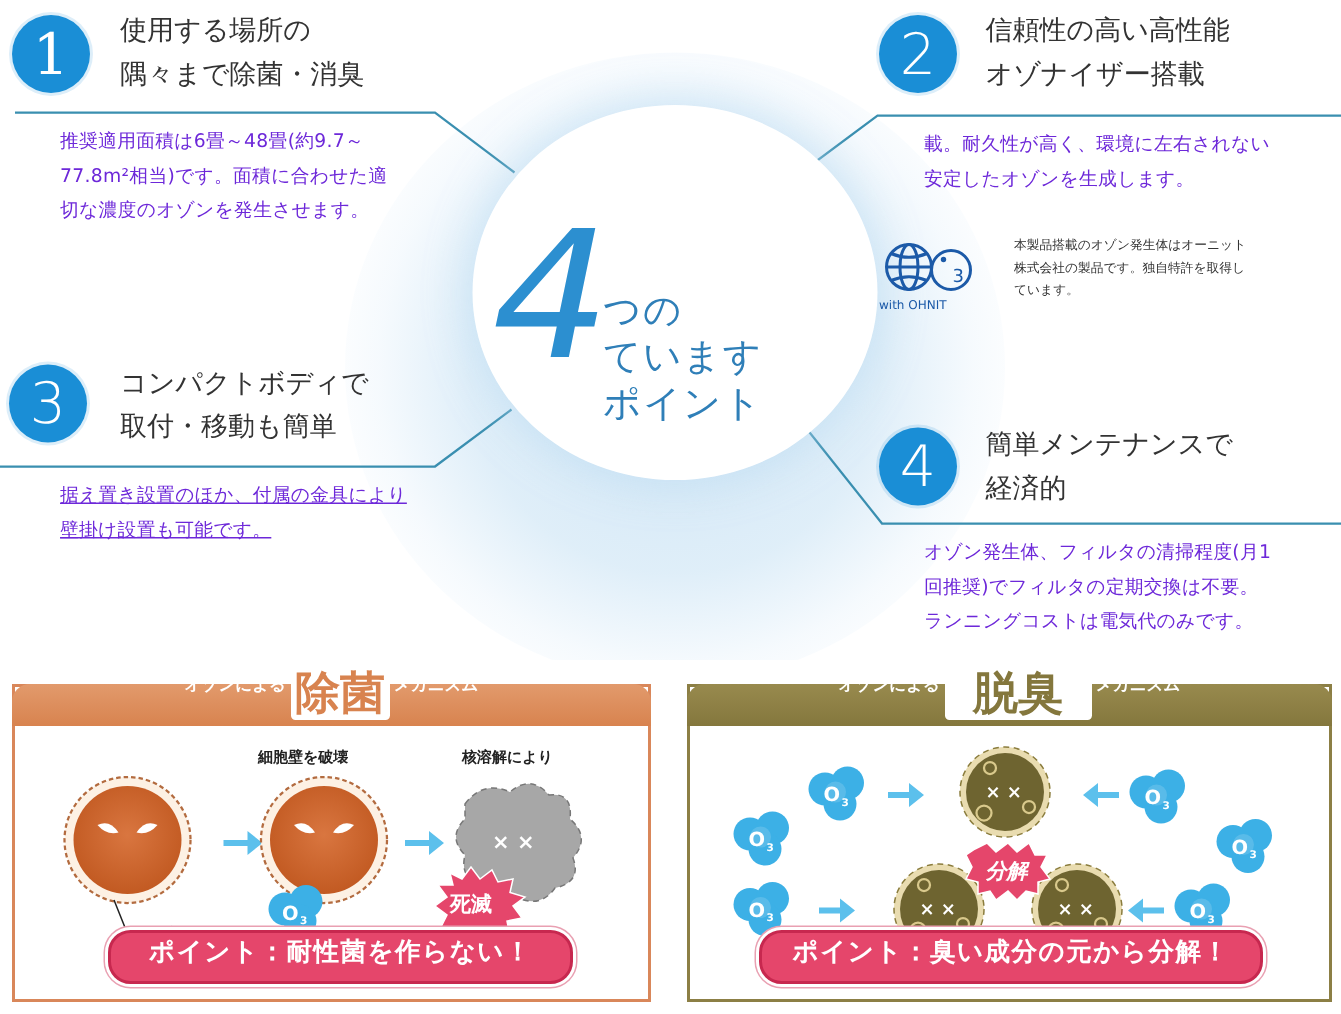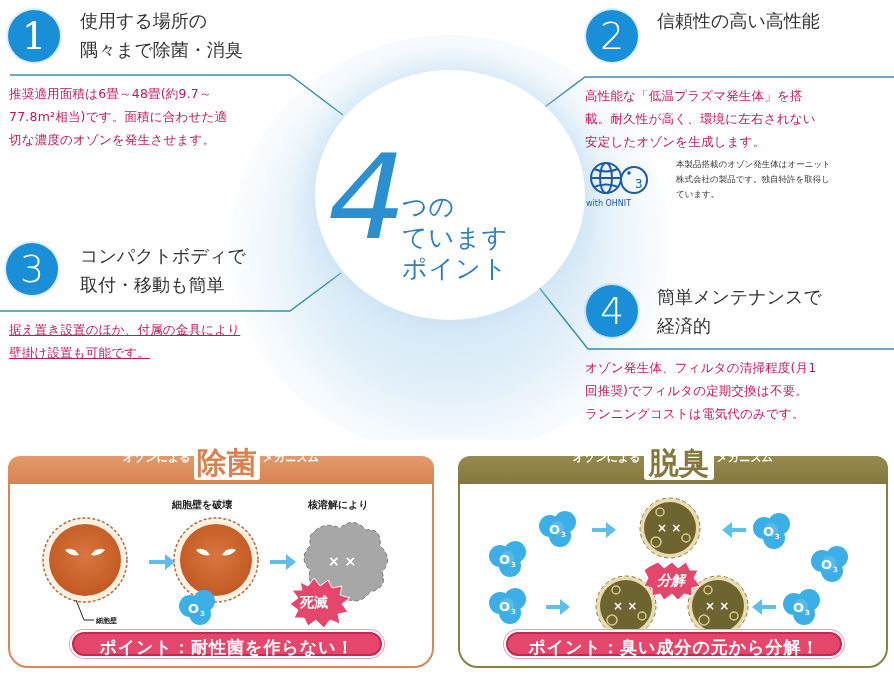--- a/index.html
+++ b/index.html
@@ -15,40 +15,40 @@
     color: #2c8fd0; font-style: italic; font-weight: 300; transform: scaleX(1.05); }
   .center-text { position: absolute; left: 402px; top: 148px; font-size: 25px; line-height: 31px; color: #2f7fb8; letter-spacing: 1px; margin-top: 43px; }
   .center-text div { white-space: nowrap; }
 
   .lines { position: absolute; left: 0; top: 0; width: 894px; height: 440px; }
   .num-badge { position: absolute; width: 52px; height: 52px; border-radius: 50%; background: #1a8ed6;
     color: #ffffff; font-family: "DejaVu Serif", serif; font-size: 38px; line-height: 52px; text-align: center;
     box-shadow: 0 0 0 2px rgba(26,142,214,0.15); }
   .num-badge.sans { font-family: "DejaVu Sans", sans-serif; font-weight: 300; }
   .panel-title { position: absolute; font-size: 18px; line-height: 29px; color: #333333; white-space: nowrap; }
-  .panel-body { position: absolute; font-size: 12.5px; line-height: 23px; color: #be185d; white-space: nowrap; letter-spacing: 0.2px; }
+  .panel-body { position: absolute; font-size: 12.5px; line-height: 23px; color: #6d28d9; white-space: nowrap; letter-spacing: 0.2px; margin-left: 31px; }
 
   .ohnit { position: absolute; left: 584px; top: 158px; width: 80px; height: 50px; }
   .ohnit-note { position: absolute; left: 676px; top: 157px; font-size: 8.5px; line-height: 15px; color: #333; white-space: nowrap; }
 
   
-  .mech { position: absolute; top: 456px; height: 212px; border-radius: 20px; background: #ffffff; overflow: visible; }
+  .mech { position: absolute; top: 456px; height: 212px; border-radius: 0; background: #ffffff; overflow: visible; }
   .mech.sterilize { left: 8px; width: 426px; border: 2px solid #d9875a; }
   .mech.deodorize { left: 458px; width: 430px; border: 2px solid #8c7f45; }
   .mech-header { position: absolute; left: -2px; top: -2px; right: -2px; height: 28px; border-radius: 12px 12px 0 0; }
   .sterilize .mech-header { background: linear-gradient(#e29a6c, #d8834f); }
   .deodorize .mech-header { background: linear-gradient(#988a4e, #84773d); }
   .mech-title { position: absolute; top: -12px; left: 0; right: 0; text-align: center; white-space: nowrap; }
   .mech-title .pre, .mech-title .post { font-size: 11px; font-weight: bold; color: #ffffff; vertical-align: 12px; }
   .mech-title .big { display: inline-block; font-size: 30px; font-weight: bold; line-height: 34px; padding: 0 2px; margin: 0 3px;
     color: #ffffff; background: transparent; text-shadow: 0 0 0 #fff; }
   .sterilize .mech-title .big { color: #d8834f; -webkit-text-stroke: 0; background: #ffffff; border-radius: 3px; padding: 0 3px; }
-  .deodorize .mech-title .big { color: #84773d; background: #ffffff; border-radius: 3px; padding: 0 5px; }
-
-  .point-pill { position: absolute; bottom: 10px; height: 24px; border-radius: 15px; background: #e5466b;
+  .deodorize .mech-title .big { color: #84773d; background: #ffffff; border-radius: 3px; padding: 0 19px; }
+
+  .point-pill { position: absolute; bottom: 10px; height: 36px; border-radius: 15px; background: #e5466b;
     border: 2px solid #c7284f; color: #ffffff; font-size: 17px; font-weight: bold; line-height: 26px; text-align: center; white-space: nowrap;
     box-shadow: 0 0 0 2px #fff, 0 0 0 3px #e9a0b2; letter-spacing: 1px; }
   .sterilize .point-pill { left: 62px; width: 310px; }
   .deodorize .point-pill { left: 46px; width: 336px; }
 
   .caption { position: absolute; font-size: 10px; font-weight: bold; color: #222; white-space: nowrap; }
   .tiny-label { position: absolute; font-size: 7px; font-weight: bold; color: #222; white-space: nowrap; }
 
   .svg-layer { position: absolute; left: 0; top: 0; }
   .o3-text { font-weight: bold; fill: #ffffff; font-family: "DejaVu Sans", sans-serif; }
@@ -84,23 +84,23 @@
       <div>推奨適用面積は6畳～48畳(約9.7～</div>
       <div>77.8m²相当)です。面積に合わせた適</div>
       <div>切な濃度のオゾンを発生させます。</div>
     </div>
   </div>
 
   <div>
     <div class="num-badge sans" style="left:586px;top:10px;">2</div>
     <div class="panel-title" style="left:657px;top:6px;">
       <div>信頼性の高い高性能</div>
+      <div>オゾナイザー搭載</div>
     </div>
     <div class="panel-body" style="left:585px;top:84px;">
-      <div>高性能な「低温プラズマ発生体」を搭</div>
       <div>載。耐久性が高く、環境に左右されない</div>
       <div>安定したオゾンを生成します。</div>
     </div>
     <svg class="ohnit" viewBox="0 0 80 50">
       <g fill="none" stroke="#1c5aa8" stroke-width="2">
         <circle cx="22" cy="20" r="15"></circle>
         <ellipse cx="22" cy="20" rx="6" ry="15"></ellipse>
         <line x1="7" y1="20" x2="37" y2="20"></line>
         <path d="M10,11 Q22,16 34,11"></path>
         <path d="M10,29 Q22,24 34,29"></path>

